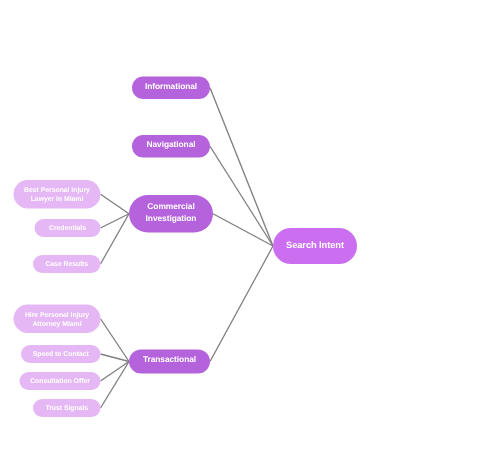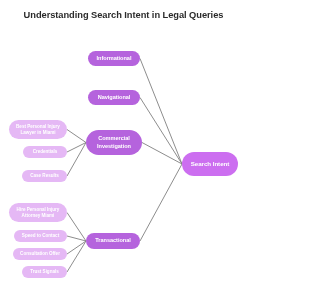--- a/index.html
+++ b/index.html
@@ -69,21 +69,20 @@
     font-size: 4.6px;
     letter-spacing: -0.03px;
     line-height: 5.8px;
   }
 </style>
 </head>
 <body>
 
 <div id="canvas">
 
-  <div id="title">Understanding Search Intent in Legal Queries</div>
 
   <svg id="edges" viewBox="0 0 247 300" width="247" height="300">
       <line x1="140" y1="58.5" x2="182" y2="164" stroke="#808080" stroke-width="0.9"></line>
       <line x1="140" y1="97.5" x2="182" y2="164" stroke="#808080" stroke-width="0.9"></line>
       <line x1="142" y1="142.5" x2="182" y2="164" stroke="#808080" stroke-width="0.9"></line>
       <line x1="140" y1="241" x2="182" y2="164" stroke="#808080" stroke-width="0.9"></line>
       <line x1="67" y1="129.5" x2="86" y2="142.5" stroke="#808080" stroke-width="0.9"></line>
       <line x1="67" y1="152" x2="86" y2="142.5" stroke="#808080" stroke-width="0.9"></line>
       <line x1="67" y1="176" x2="86" y2="142.5" stroke="#808080" stroke-width="0.9"></line>
       <line x1="67" y1="212.5" x2="86" y2="241" stroke="#808080" stroke-width="0.9"></line>

